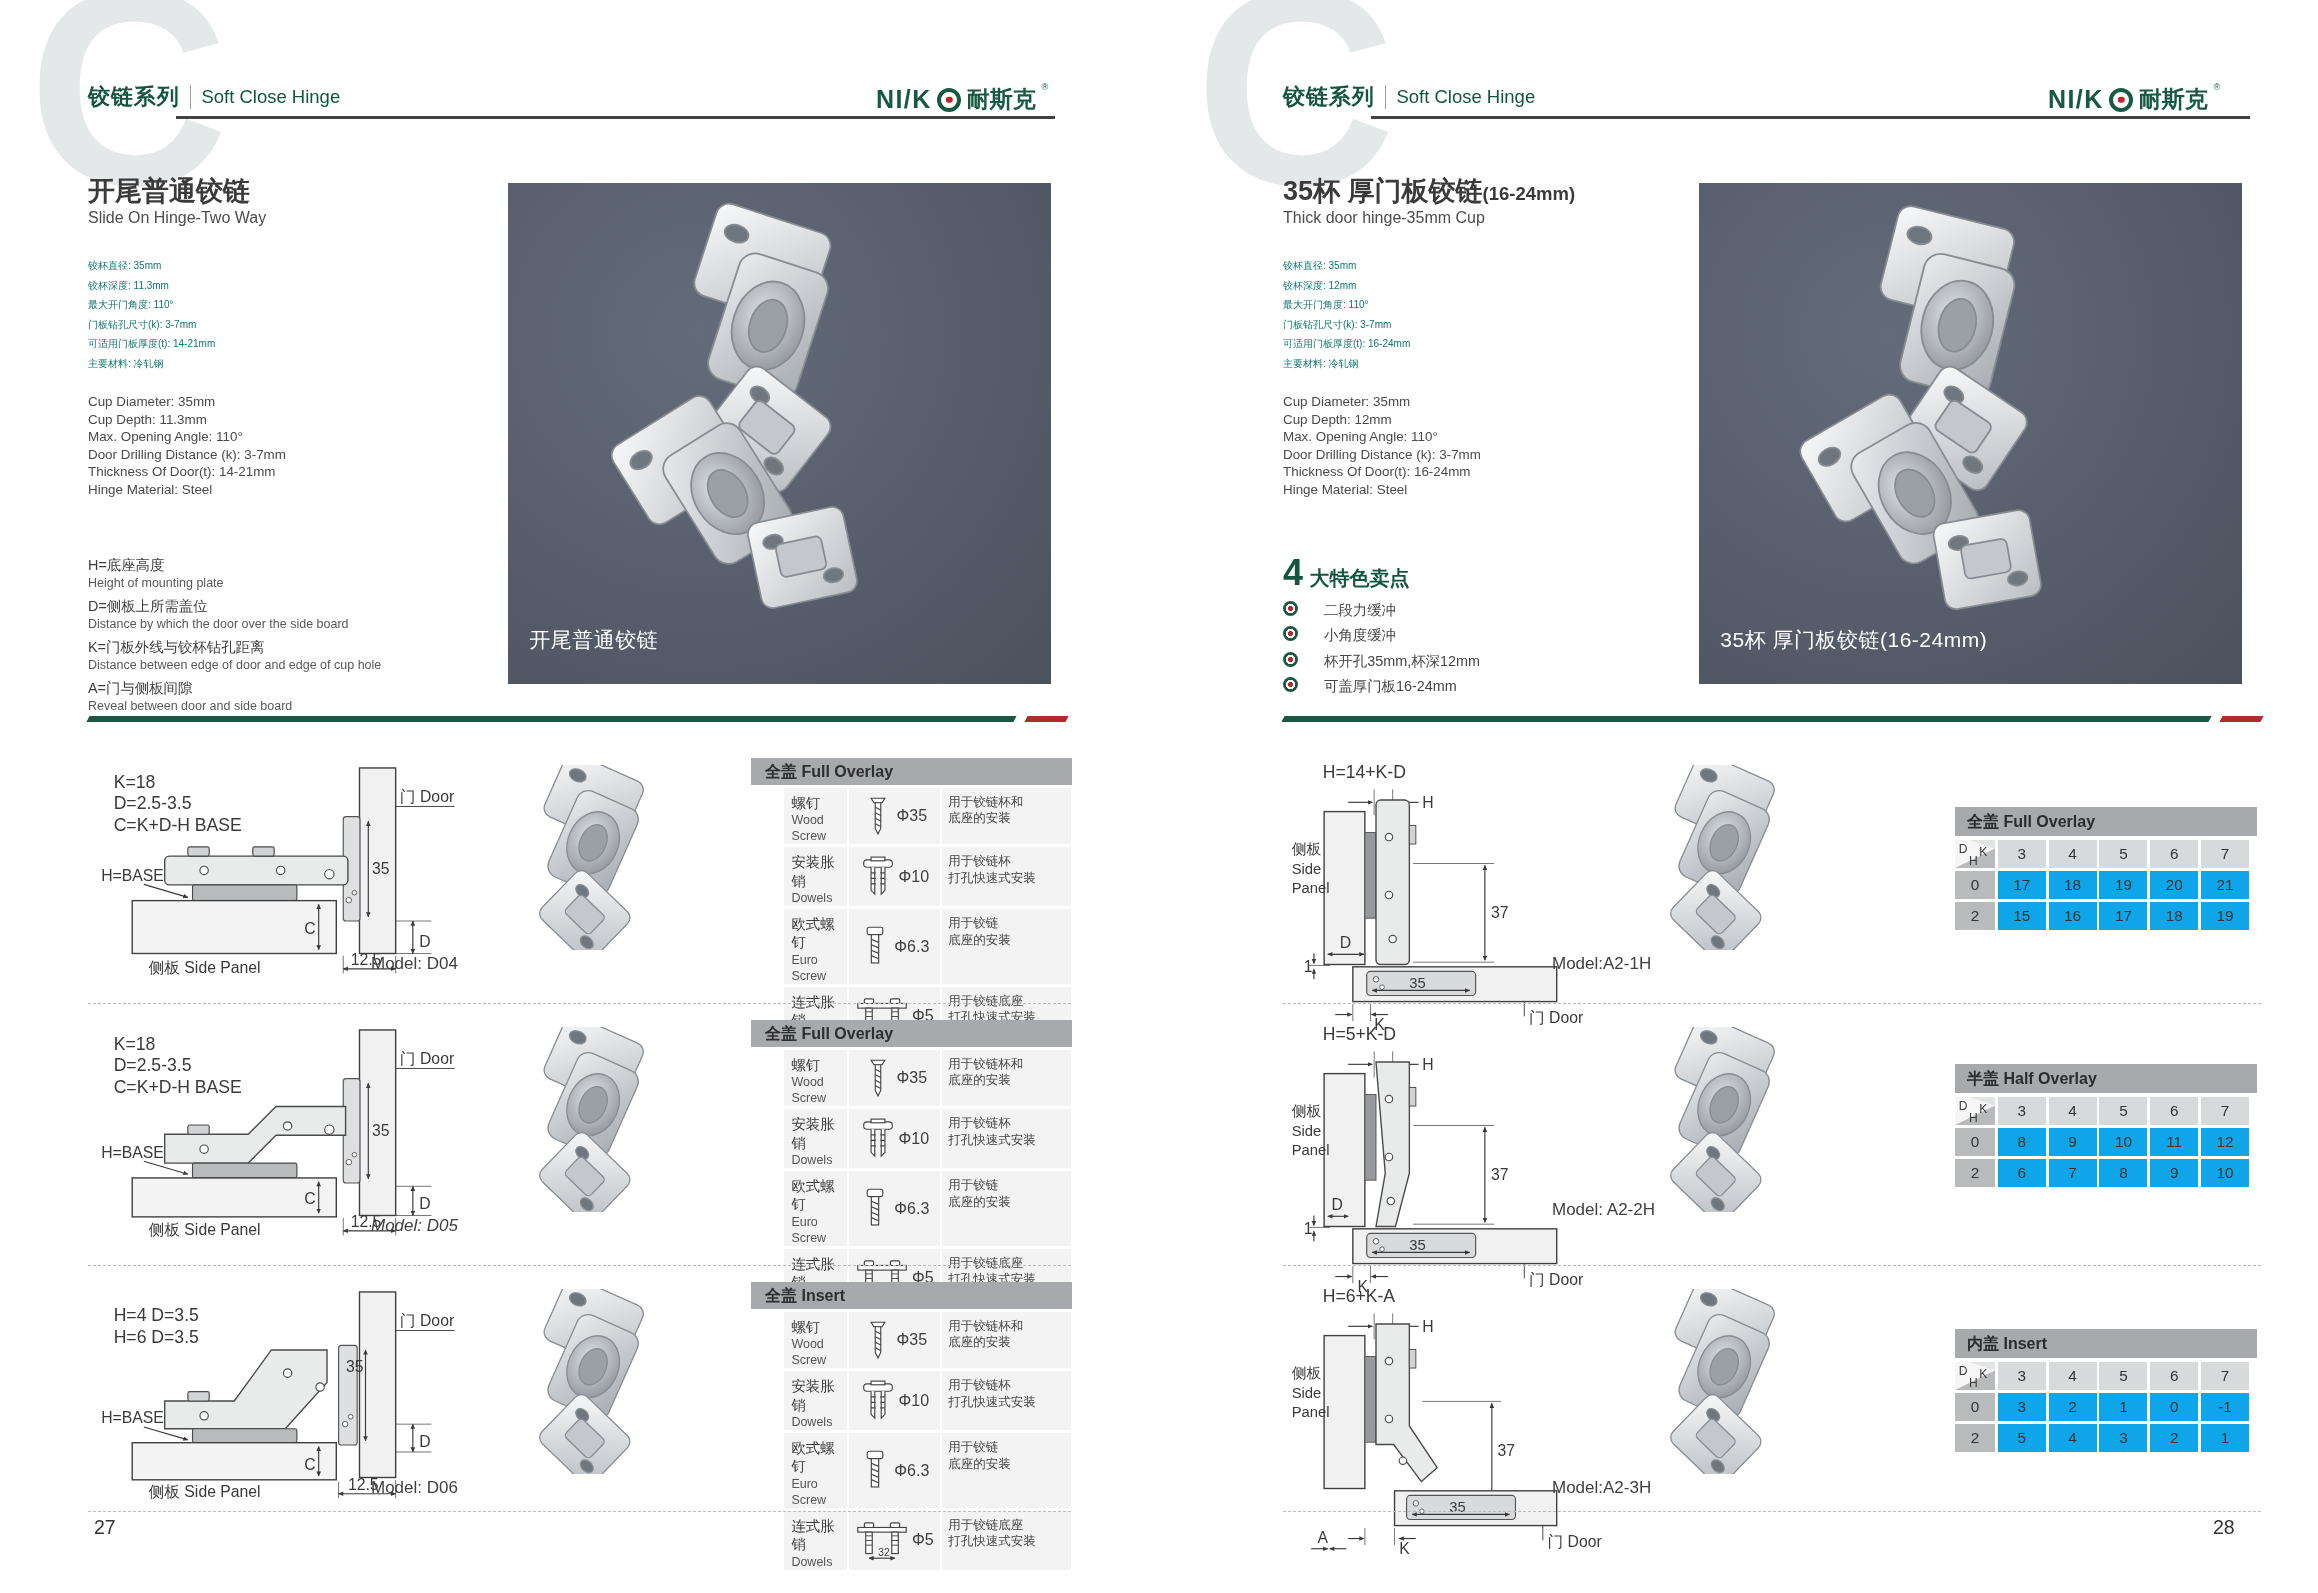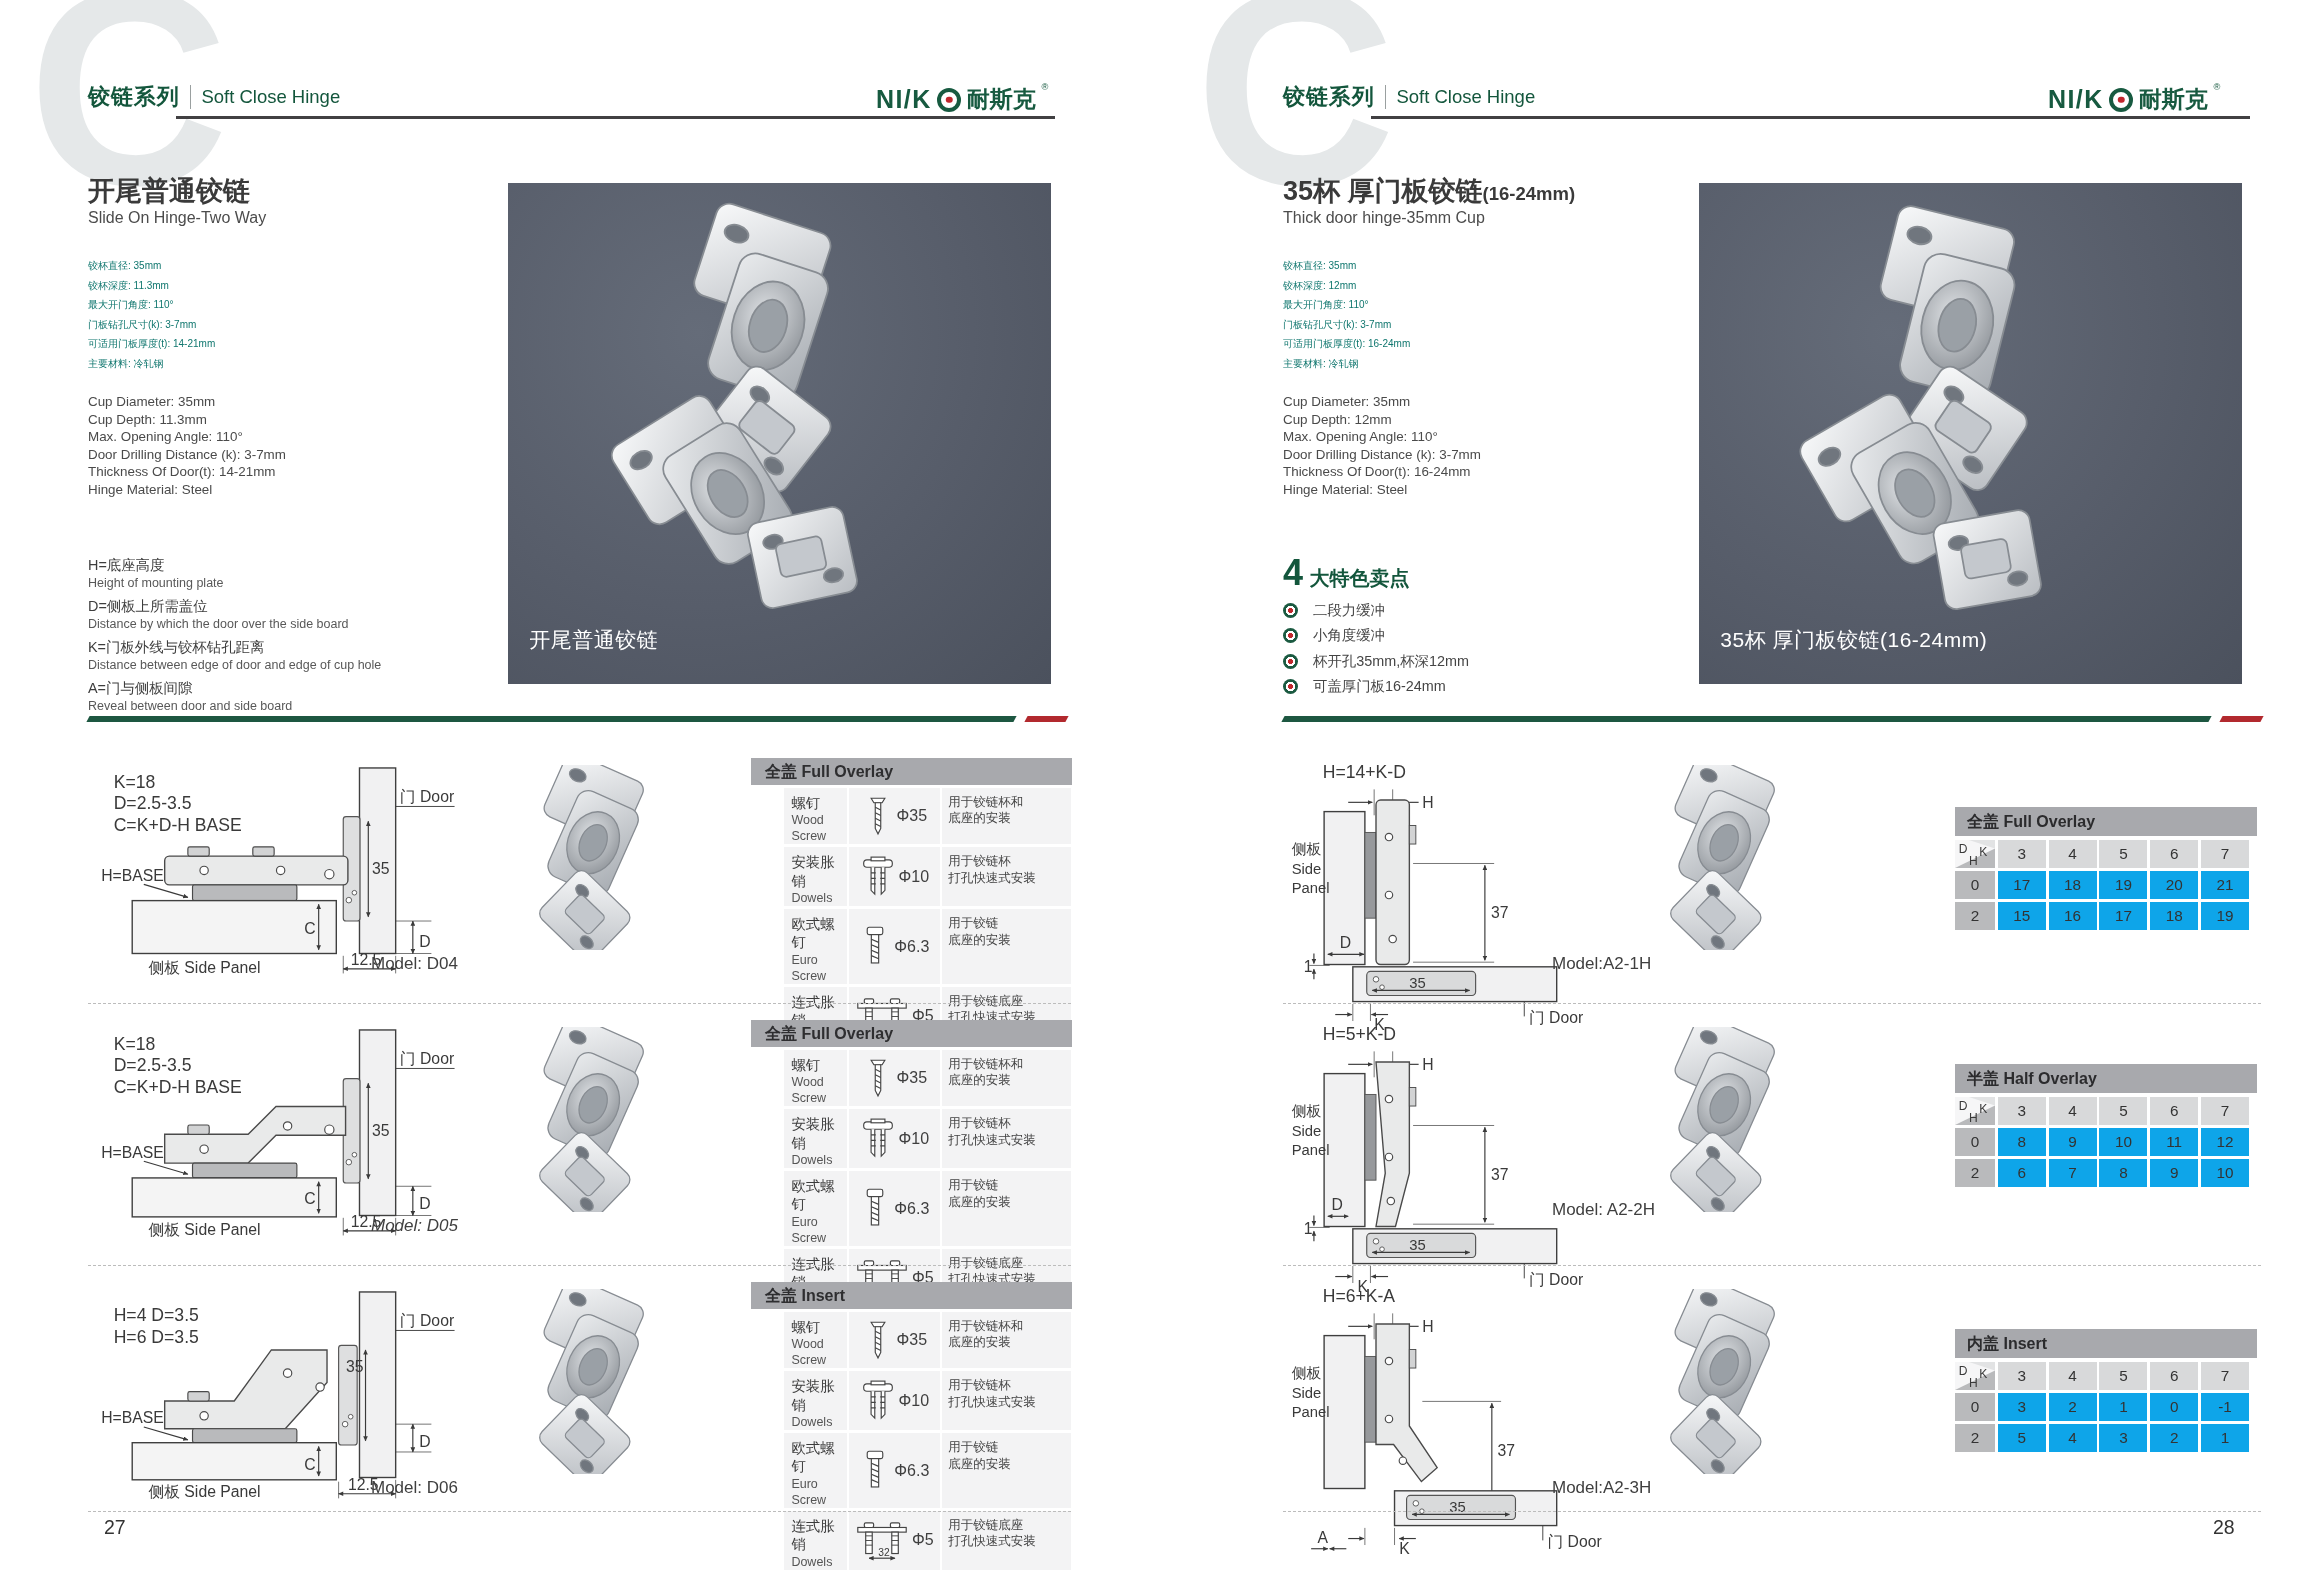--- a/index.html
+++ b/index.html
@@ -47,21 +47,21 @@
 
   .divider-green{position:absolute;top:716px;height:6px;background:#1d5741;z-index:1;
     transform:skewX(-28deg);}
   .divider-red{position:absolute;top:716px;height:6px;width:41px;background:#b2292e;z-index:1;
     transform:skewX(-28deg);}
 
   .features{position:absolute;z-index:1;}
   .features-head{display:flex;align-items:baseline;gap:6.5px;}
   .features-num{font-size:36px;font-weight:bold;color:#13563c;}
   .features-title{font-size:20px;font-weight:bold;color:#13563c;}
-  .feature-item{display:flex;align-items:center;gap:15px;margin-top:6.5px;}
+  .feature-item{display:flex;gap:26px;margin-top:6.5px;}
   .target-icon{width:15px;height:15px;border-radius:50%;flex:0 0 15px;
     background:radial-gradient(circle at 50% 50%, #c0272d 0 2.8px, #ffffff 2.8px 4.6px, #1b5a41 4.6px 7.4px);}
   .feature-text{font-size:14.4px;color:#454545;}
 
   .dashed-sep{position:absolute;height:0;border-top:1.4px dashed #bcbcbc;z-index:1;}
 
   .model-label{position:absolute;font-size:17px;color:#3f3f3f;z-index:2;}
 
   .hinge-photo{position:absolute;z-index:1;}
 
@@ -565,21 +565,21 @@
     </div>
     <div class="pt-cell pt-desc">
       <div>用于铰链底座</div>
       <div>打孔快速式安装</div>
     </div>
   </div>
 </div>
   </div>
   <div class="dashed-sep" style="left:88px;top:1511px;width:983px;"></div>
 
-  <div class="page-number" style="left:104px;">27</div>
+  <div class="page-number" style="left:94px;">27</div>
 </div>
 
 <div class="page" id="page-right">
   <div class="watermark">C</div>
 
   <div class="series-row" style="left:116px;">
     <span class="series-cn">铰链系列</span>
     <span class="series-sep"></span>
     <span class="series-en">Soft Close Hinge</span>
   </div>

